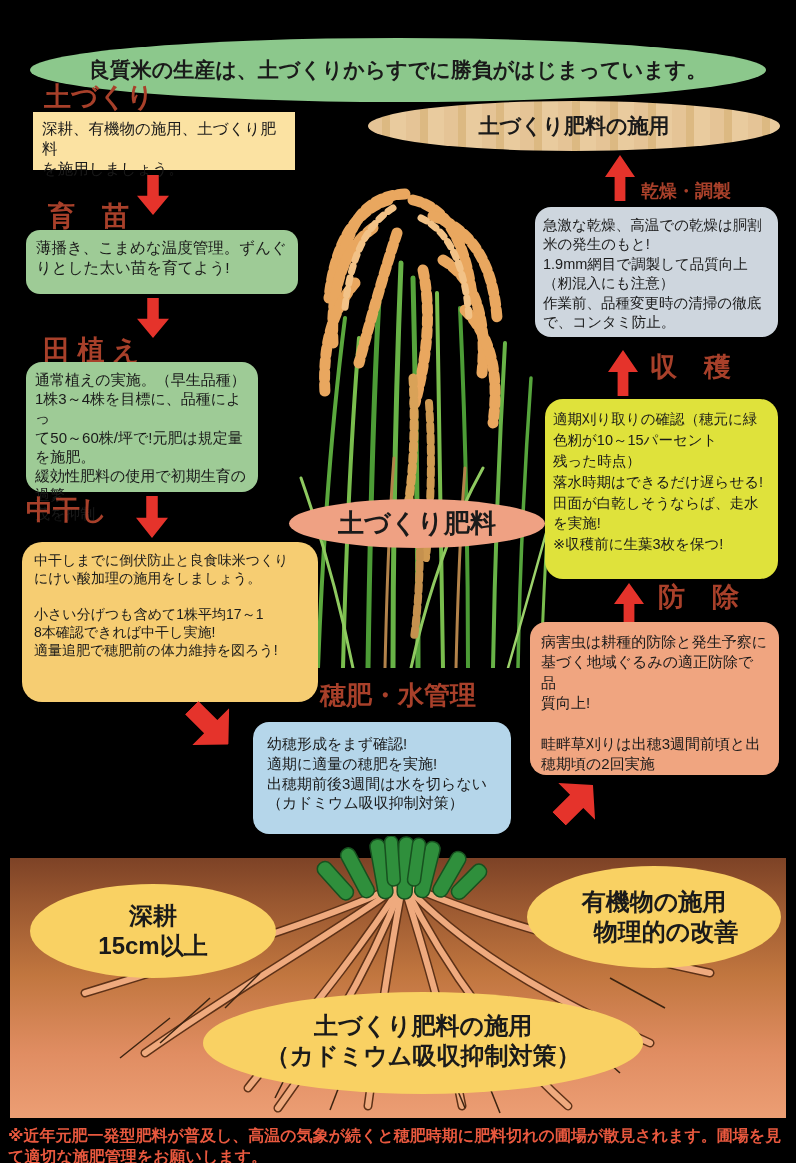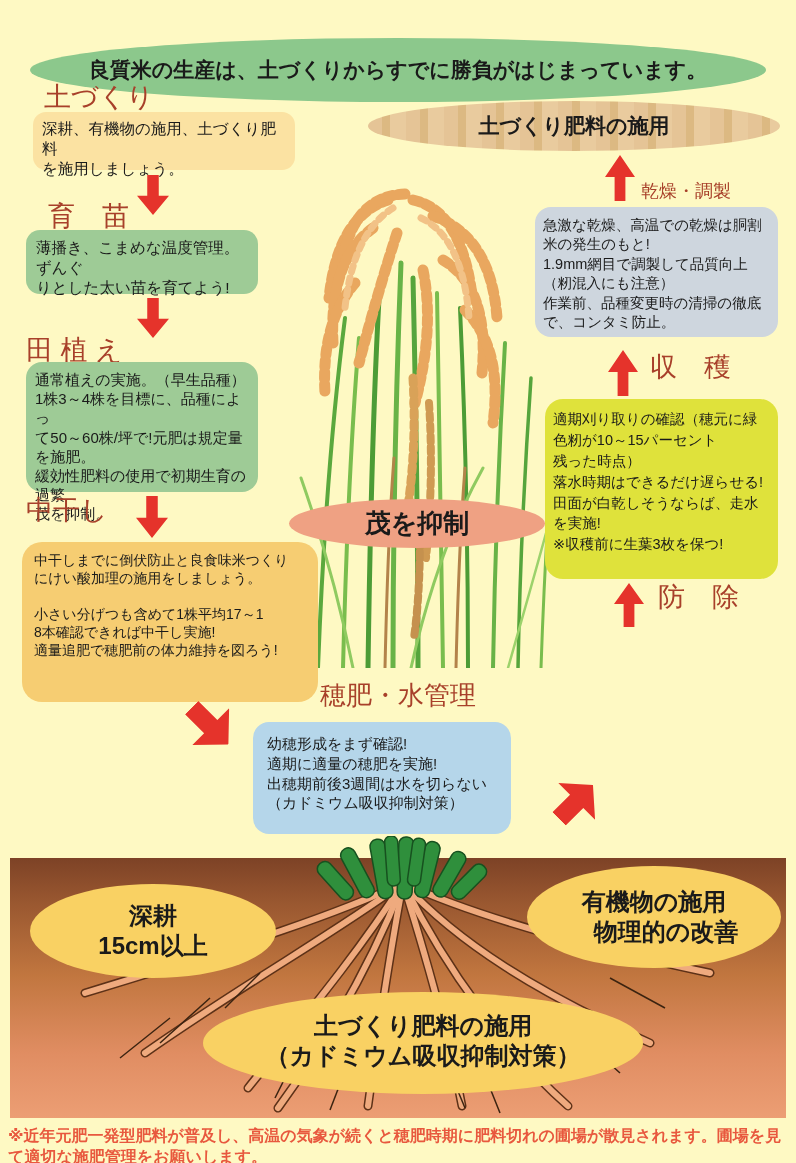--- a/index.html
+++ b/index.html
@@ -1,35 +1,35 @@
 <!DOCTYPE html>
 <html><head>
 <meta charset="utf-8">
 <style>
   html,body{margin:0;padding:0;background:#fff;}
-  #page{position:relative;width:796px;height:1163px;background:#fef9c3;overflow:hidden;
+  #page{position:relative;width:796px;height:1163px;background:#000000;overflow:hidden;
         font-family:"Liberation Sans","DejaVu Sans",sans-serif;color:#1a1a1a;}
   .abs{position:absolute;box-sizing:border-box;}
   .pre{white-space:pre-line;}
   .ellipse{border-radius:50%;display:flex;align-items:center;justify-content:center;text-align:center;}
-  .heading{font-weight:normal;color:#a8402a;line-height:1;}
+  .heading{font-weight:bold;color:#a8402a;line-height:1;}
   .box{border-radius:16px;}
   .body-text{line-height:1.28;}
   .arrow{background:#e5332b;clip-path:polygon(32% 0,68% 0,68% 52%,100% 52%,50% 100%,0 52%,32% 52%);}
   #banner{left:30px;top:38px;width:736px;height:64px;background:#8cc88c;font-size:21px;font-weight:bold;}
   #goal{left:368px;top:101px;width:412px;height:50px;font-size:21px;font-weight:bold;
         background:repeating-linear-gradient(90deg,#e5c496 0 14px,#dcb982 14px 22px,#e9cb9e 22px 38px);}
   #center-ell{left:289px;top:499px;width:256px;height:49px;background:#efa183;font-size:26px;font-weight:bold;}
   #h-soil{left:44px;top:84px;font-size:27px;}
-  #b-soil{left:33px;top:112px;width:262px;height:58px;background:#fbe2a2;border-radius:13px;padding:7px 9px;font-size:15.5px;}
+  #b-soil{left:33px;top:112px;width:262px;height:58px;background:#fbe2a2;border-radius:0;padding:7px 9px;font-size:15.5px;}
   #a1{left:137px;top:175px;width:32px;height:40px;}
   #h-seed{left:48px;top:203px;font-size:27px;}
-  #b-seed{left:26px;top:230px;width:232px;height:64px;background:#9ecb96;border-radius:14px;padding:8px 10px;font-size:15.5px;}
+  #b-seed{left:26px;top:230px;width:272px;height:64px;background:#9ecb96;border-radius:14px;padding:8px 10px;font-size:15.5px;}
   #a2{left:137px;top:298px;width:32px;height:40px;}
-  #h-plant{left:26px;top:337px;font-size:27px;}
+  #h-plant{left:43px;top:337px;font-size:27px;}
   #b-plant{left:26px;top:362px;width:232px;height:130px;background:#9ecb96;padding:8px 9px;font-size:15px;}
   #h-drain{left:26px;top:497px;font-size:27px;}
   #a3{left:136px;top:496px;width:32px;height:42px;}
   #b-drain{left:22px;top:542px;width:296px;height:160px;background:#f6cd72;border-radius:20px;padding:10px 12px;font-size:14px;}
   #a4{left:184px;top:700px;width:52px;height:52px;transform:rotate(-45deg);}
   #h-ear{left:320px;top:682px;font-size:26px;}
   #b-ear{left:253px;top:722px;width:258px;height:112px;background:#b5d6ea;padding:12px 14px;font-size:15px;line-height:1.32;}
   #a5{left:550px;top:778px;width:52px;height:48px;transform:rotate(-135deg);}
   #a8{left:605px;top:155px;width:30px;height:46px;transform:rotate(180deg);}
   #h-dry{left:641px;top:182px;font-size:18px;}
@@ -154,23 +154,29 @@
   <div id="b-harv" class="abs pre">適期刈り取りの確認（穂元に緑
 色籾が10～15パーセント
 残った時点）
 落水時期はできるだけ遅らせる!
 田面が白乾しそうならば、走水
 を実施!
 ※収穫前に生葉3枚を保つ!</div>
 
   <div id="a6" class="abs arrow"></div>
   <div id="h-pest" class="abs heading">防　除</div>
+  <div id="b-pest" class="abs pre box">病害虫は耕種的防除と発生予察に
+基づく地域ぐるみの適正防除で品
+質向上!
+
+畦畔草刈りは出穂3週間前頃と出
+穂期頃の2回実施</div>
 
   <div id="center-ell" class="abs ellipse">
-    <span>茂を抑制</span>
+    <span>土づくり肥料</span>
   </div>
 
   <div id="soil" class="abs">
     <svg id="roots" viewBox="0 0 776 260">
       <g fill="none" stroke="#5d3117" stroke-width="9" stroke-linecap="round">
         <path d="M393,25 C330,55 240,85 75,135"></path>
         <path d="M393,25 C325,75 235,125 135,195"></path>
         <path d="M393,25 C348,95 298,155 238,230"></path>
         <path d="M393,25 C378,105 368,175 358,248"></path>
         <path d="M393,25 C418,105 438,175 452,248"></path>

